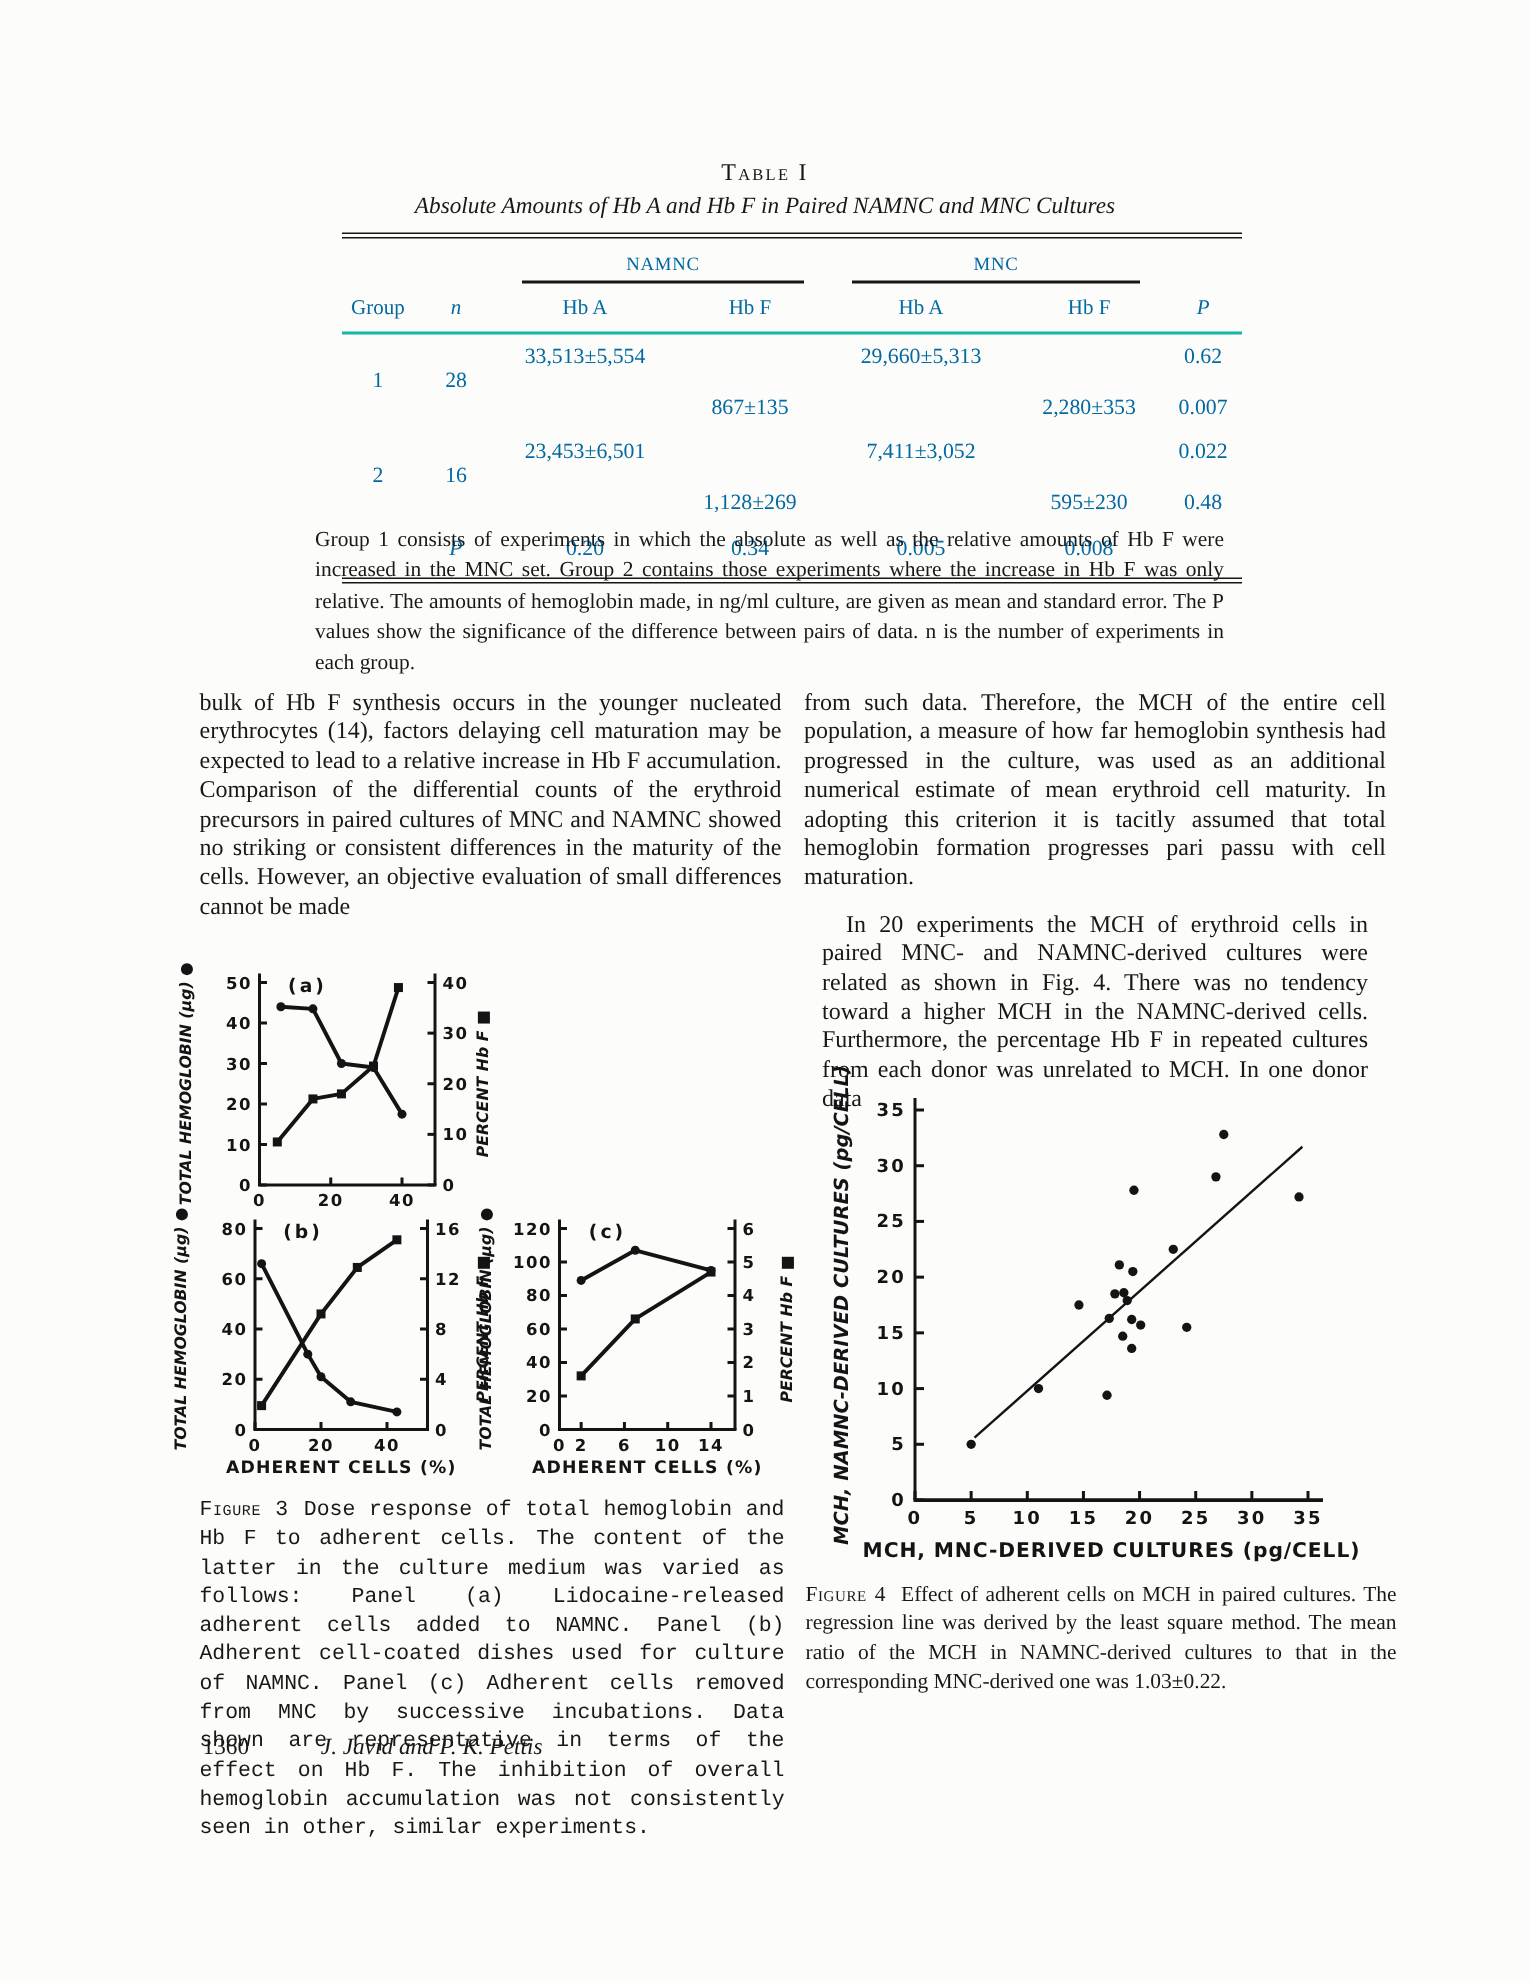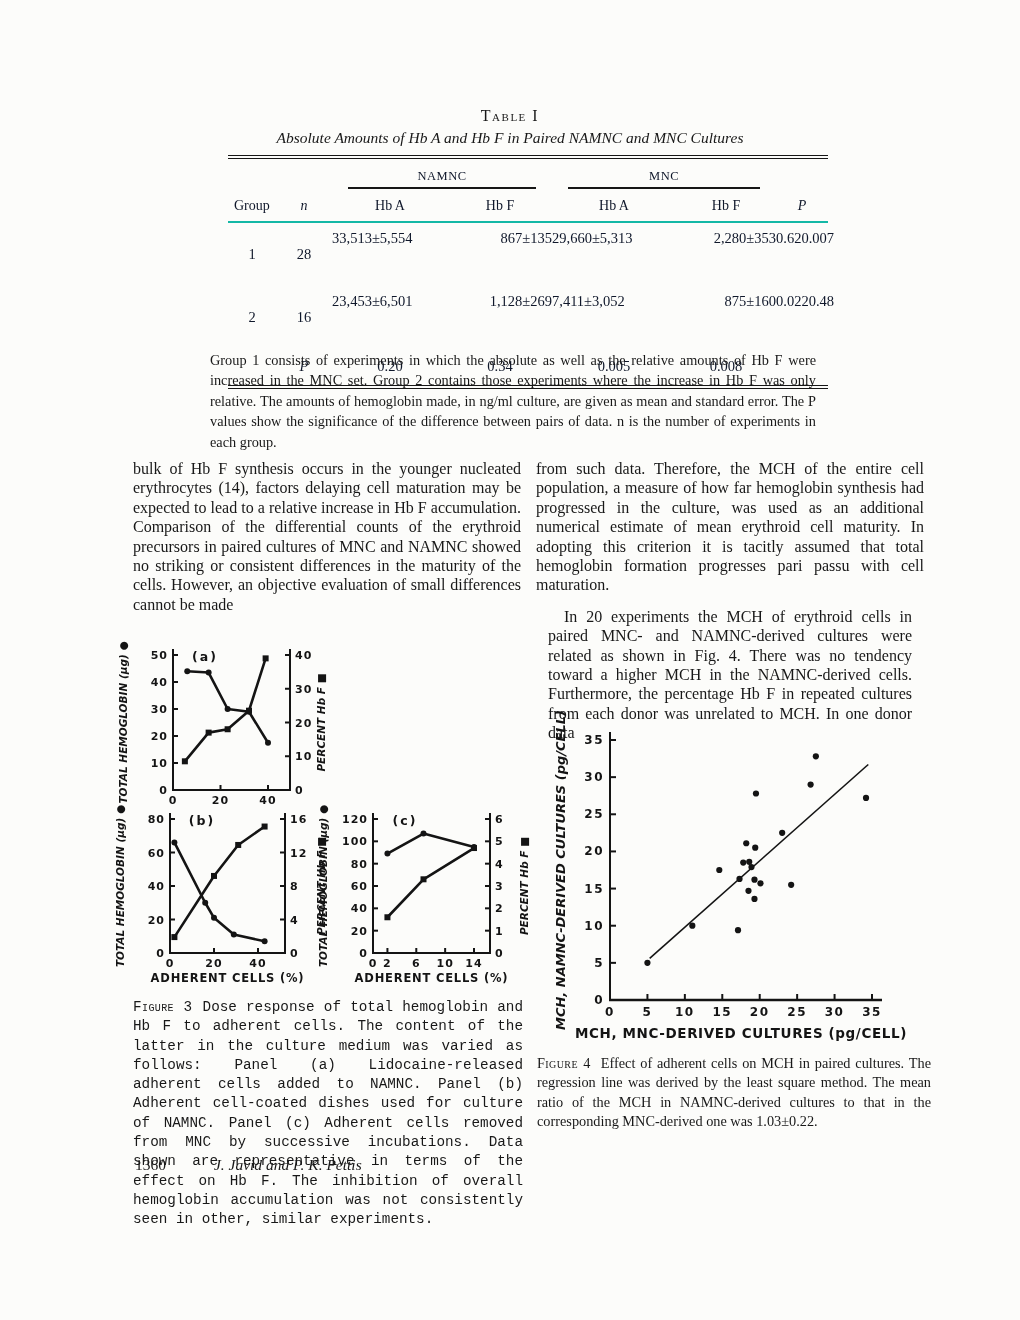--- a/index.html
+++ b/index.html
@@ -6,28 +6,28 @@
   .page{position:relative;width:1020px;height:1320px;background:#fcfcfa;
         font-family:"Liberation Serif",serif;color:#181818;overflow:hidden;margin:0 auto;}
   .abs{position:absolute;}
 
   
   .tbl-title{top:107px;left:210px;width:600px;text-align:center;font-size:16px;
              font-variant:small-caps;letter-spacing:1.5px;}
   .tbl-sub{top:129px;left:160px;width:700px;text-align:center;font-style:italic;font-size:15.5px;}
   table.data{position:absolute;top:155px;left:228px;width:600px;border-collapse:collapse;
              border-top:4px double #161616;border-bottom:4px double #161616;
-             font-size:14.5px;color:#0f172a;table-layout:fixed;}
+             font-size:14.5px;color:#0369a1;table-layout:fixed;}
   table.data th,table.data td{padding:0;font-weight:normal;}
   tr.span-row th{padding-top:10px;font-size:12.5px;letter-spacing:0.5px;vertical-align:bottom;}
   .span-rule{border-bottom:2px solid #161616;padding-bottom:3px;margin:0 16px;text-align:center;}
   tr.head-row th{font-size:14px;padding:9px 0 7px;border-bottom:2px solid #14b8a6;text-align:center;}
   tr.head-row th.group{text-align:left;padding-left:6px;}
   .it{font-style:italic;}
-  .cell2{display:flex;flex-direction:row;justify-content:space-between;height:52px;
+  .cell2{display:flex;flex-direction:column;justify-content:space-between;height:52px;
          padding:7px 0 4px;text-align:center;}
   .cell2 span{display:block;min-height:18px;}
   .cellc{display:flex;align-items:center;justify-content:center;height:63px;}
   tr.prow td{padding:9px 0 10px;text-align:center;}
   .fn{top:350px;left:210px;width:606px;font-size:14.3px;line-height:20.4px;text-align:justify;}
 
   
   .body-text{font-size:16px;line-height:19.4px;text-align:justify;}
   .colL{top:459px;left:133px;width:388px;}
   .colR{top:459px;left:536px;width:388px;}
@@ -150,21 +150,21 @@
           </td>
       <td>
             <div class="cell2">
               <span>7,411±3,052</span>
               <span></span>
             </div>
           </td>
       <td>
             <div class="cell2">
               <span></span>
-              <span>875±160</span>
+              <span>595±230</span>
             </div>
           </td>
       <td>
             <div class="cell2">
               <span>0.022</span>
               <span>0.48</span>
             </div>
           </td>
     </tr>
     <tr class="prow">

